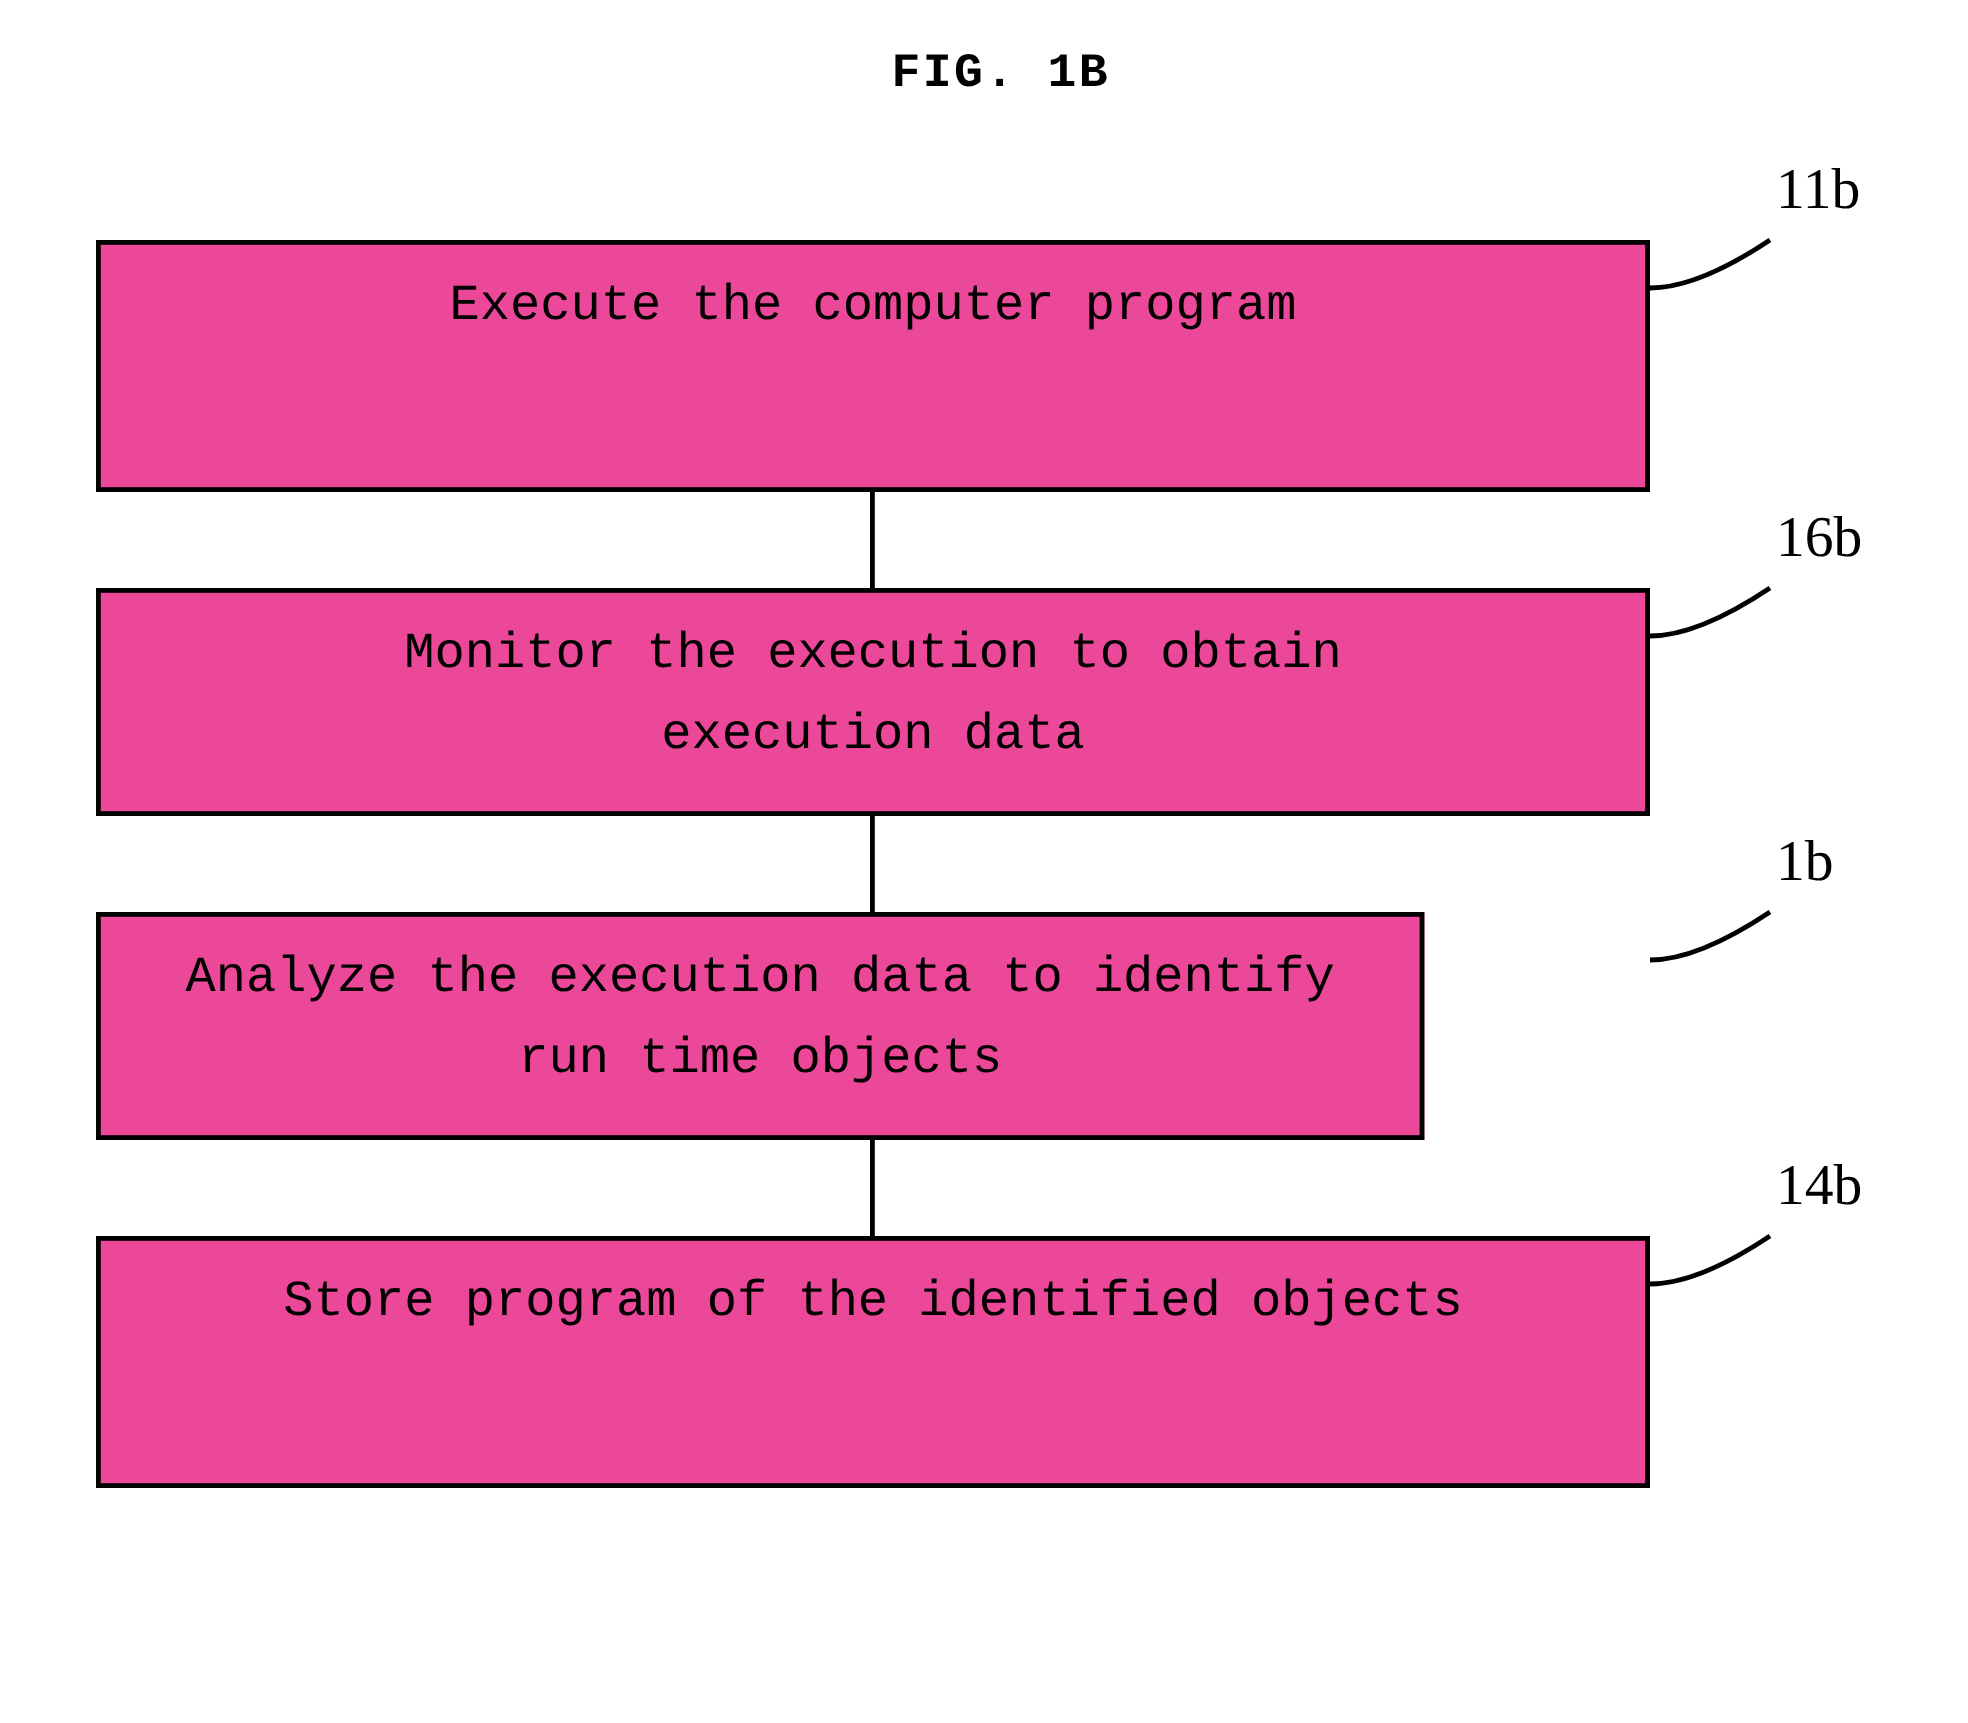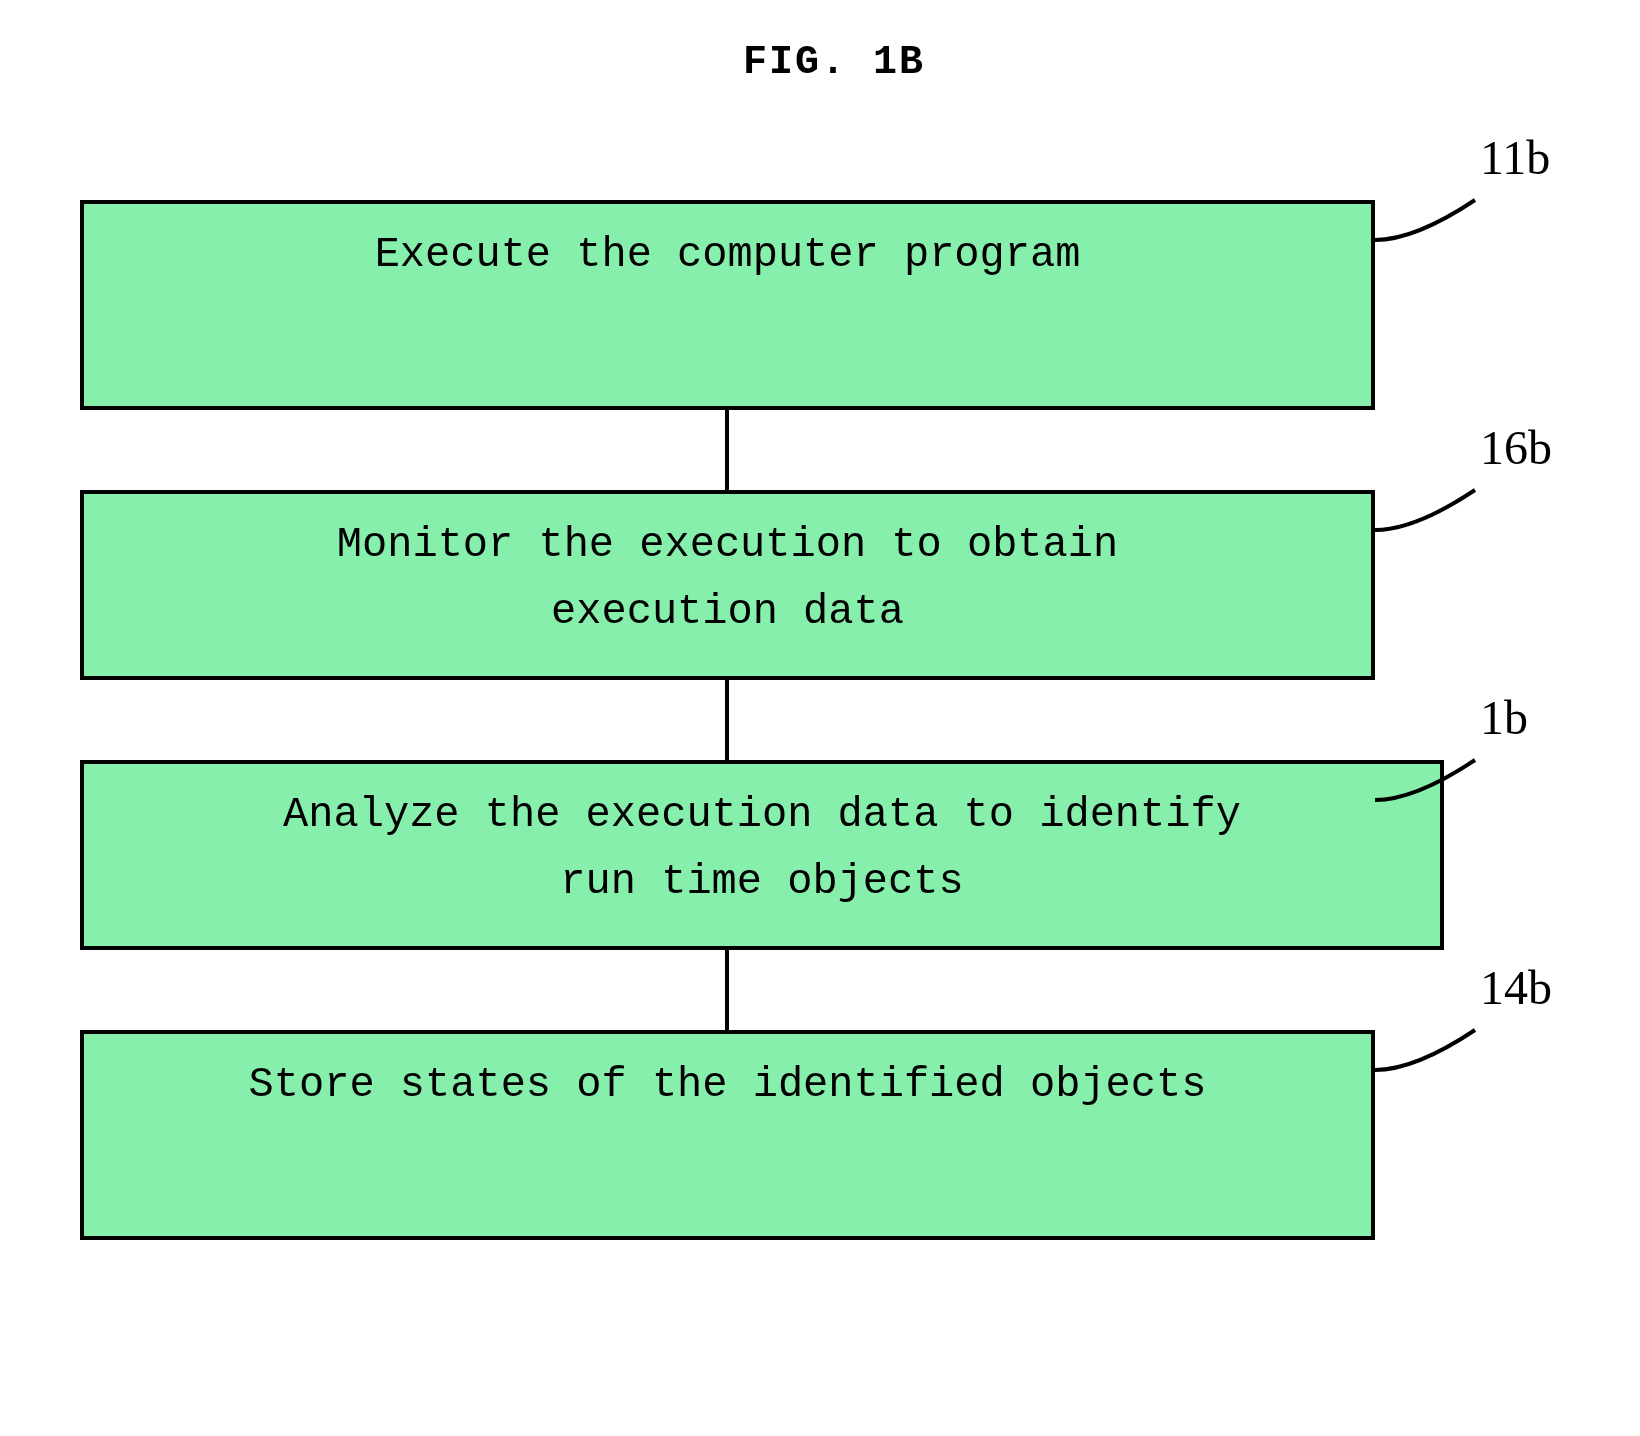--- a/index.html
+++ b/index.html
@@ -27,21 +27,21 @@
     }
     .flowchart {
       position: absolute;
       top: 200px;
       left: 80px;
       width: 1480px;
     }
     .step-box {
       position: absolute;
       border: 4px solid #000000;
-      background: #86efac;
+      background: #ec4899;
       text-align: center;
       padding-top: 18px;
       font-size: 42px;
       font-family: "Courier New", Courier, monospace;
       line-height: 1.6;
     }
     .step-box.tall {
       height: 210px;
     }
     .step-box.medium {
@@ -86,32 +86,32 @@
     <span style="white-space: pre-line;">Monitor the execution to obtain
 execution data</span>
   </div>
   <svg class="leader" style="top:280px; left:1295px;" width="210" height="70">
     <path d="M 0 50 Q 40 50 100 10" stroke="#000000" stroke-width="4" fill="none"></path>
   </svg>
   <div class="label" style="top:220px; left:1400px;">16b</div>
 
   <div class="connector" style="top:480px; height:80px; left:647px;"></div>
 
-  <div class="step-box medium" style="top:560px; left:0; width:1364px;">
+  <div class="step-box medium" style="top:560px; left:0; width:1107px;">
     <span style="white-space: pre-line;">Analyze the execution data to identify
 run time objects</span>
   </div>
   <svg class="leader" style="top:550px; left:1295px;" width="210" height="70">
     <path d="M 0 50 Q 40 50 100 10" stroke="#000000" stroke-width="4" fill="none"></path>
   </svg>
   <div class="label" style="top:490px; left:1400px;">1b</div>
 
   <div class="connector" style="top:750px; height:80px; left:647px;"></div>
 
   <div class="step-box tall" style="top:830px; left:0; width:1295px;">
-    <span>Store states of the identified objects</span>
+    <span>Store program of the identified objects</span>
   </div>
   <svg class="leader" style="top:820px; left:1295px;" width="210" height="70">
     <path d="M 0 50 Q 40 50 100 10" stroke="#000000" stroke-width="4" fill="none"></path>
   </svg>
   <div class="label" style="top:760px; left:1400px;">14b</div>
 
 </div>
 
 </body></html>

